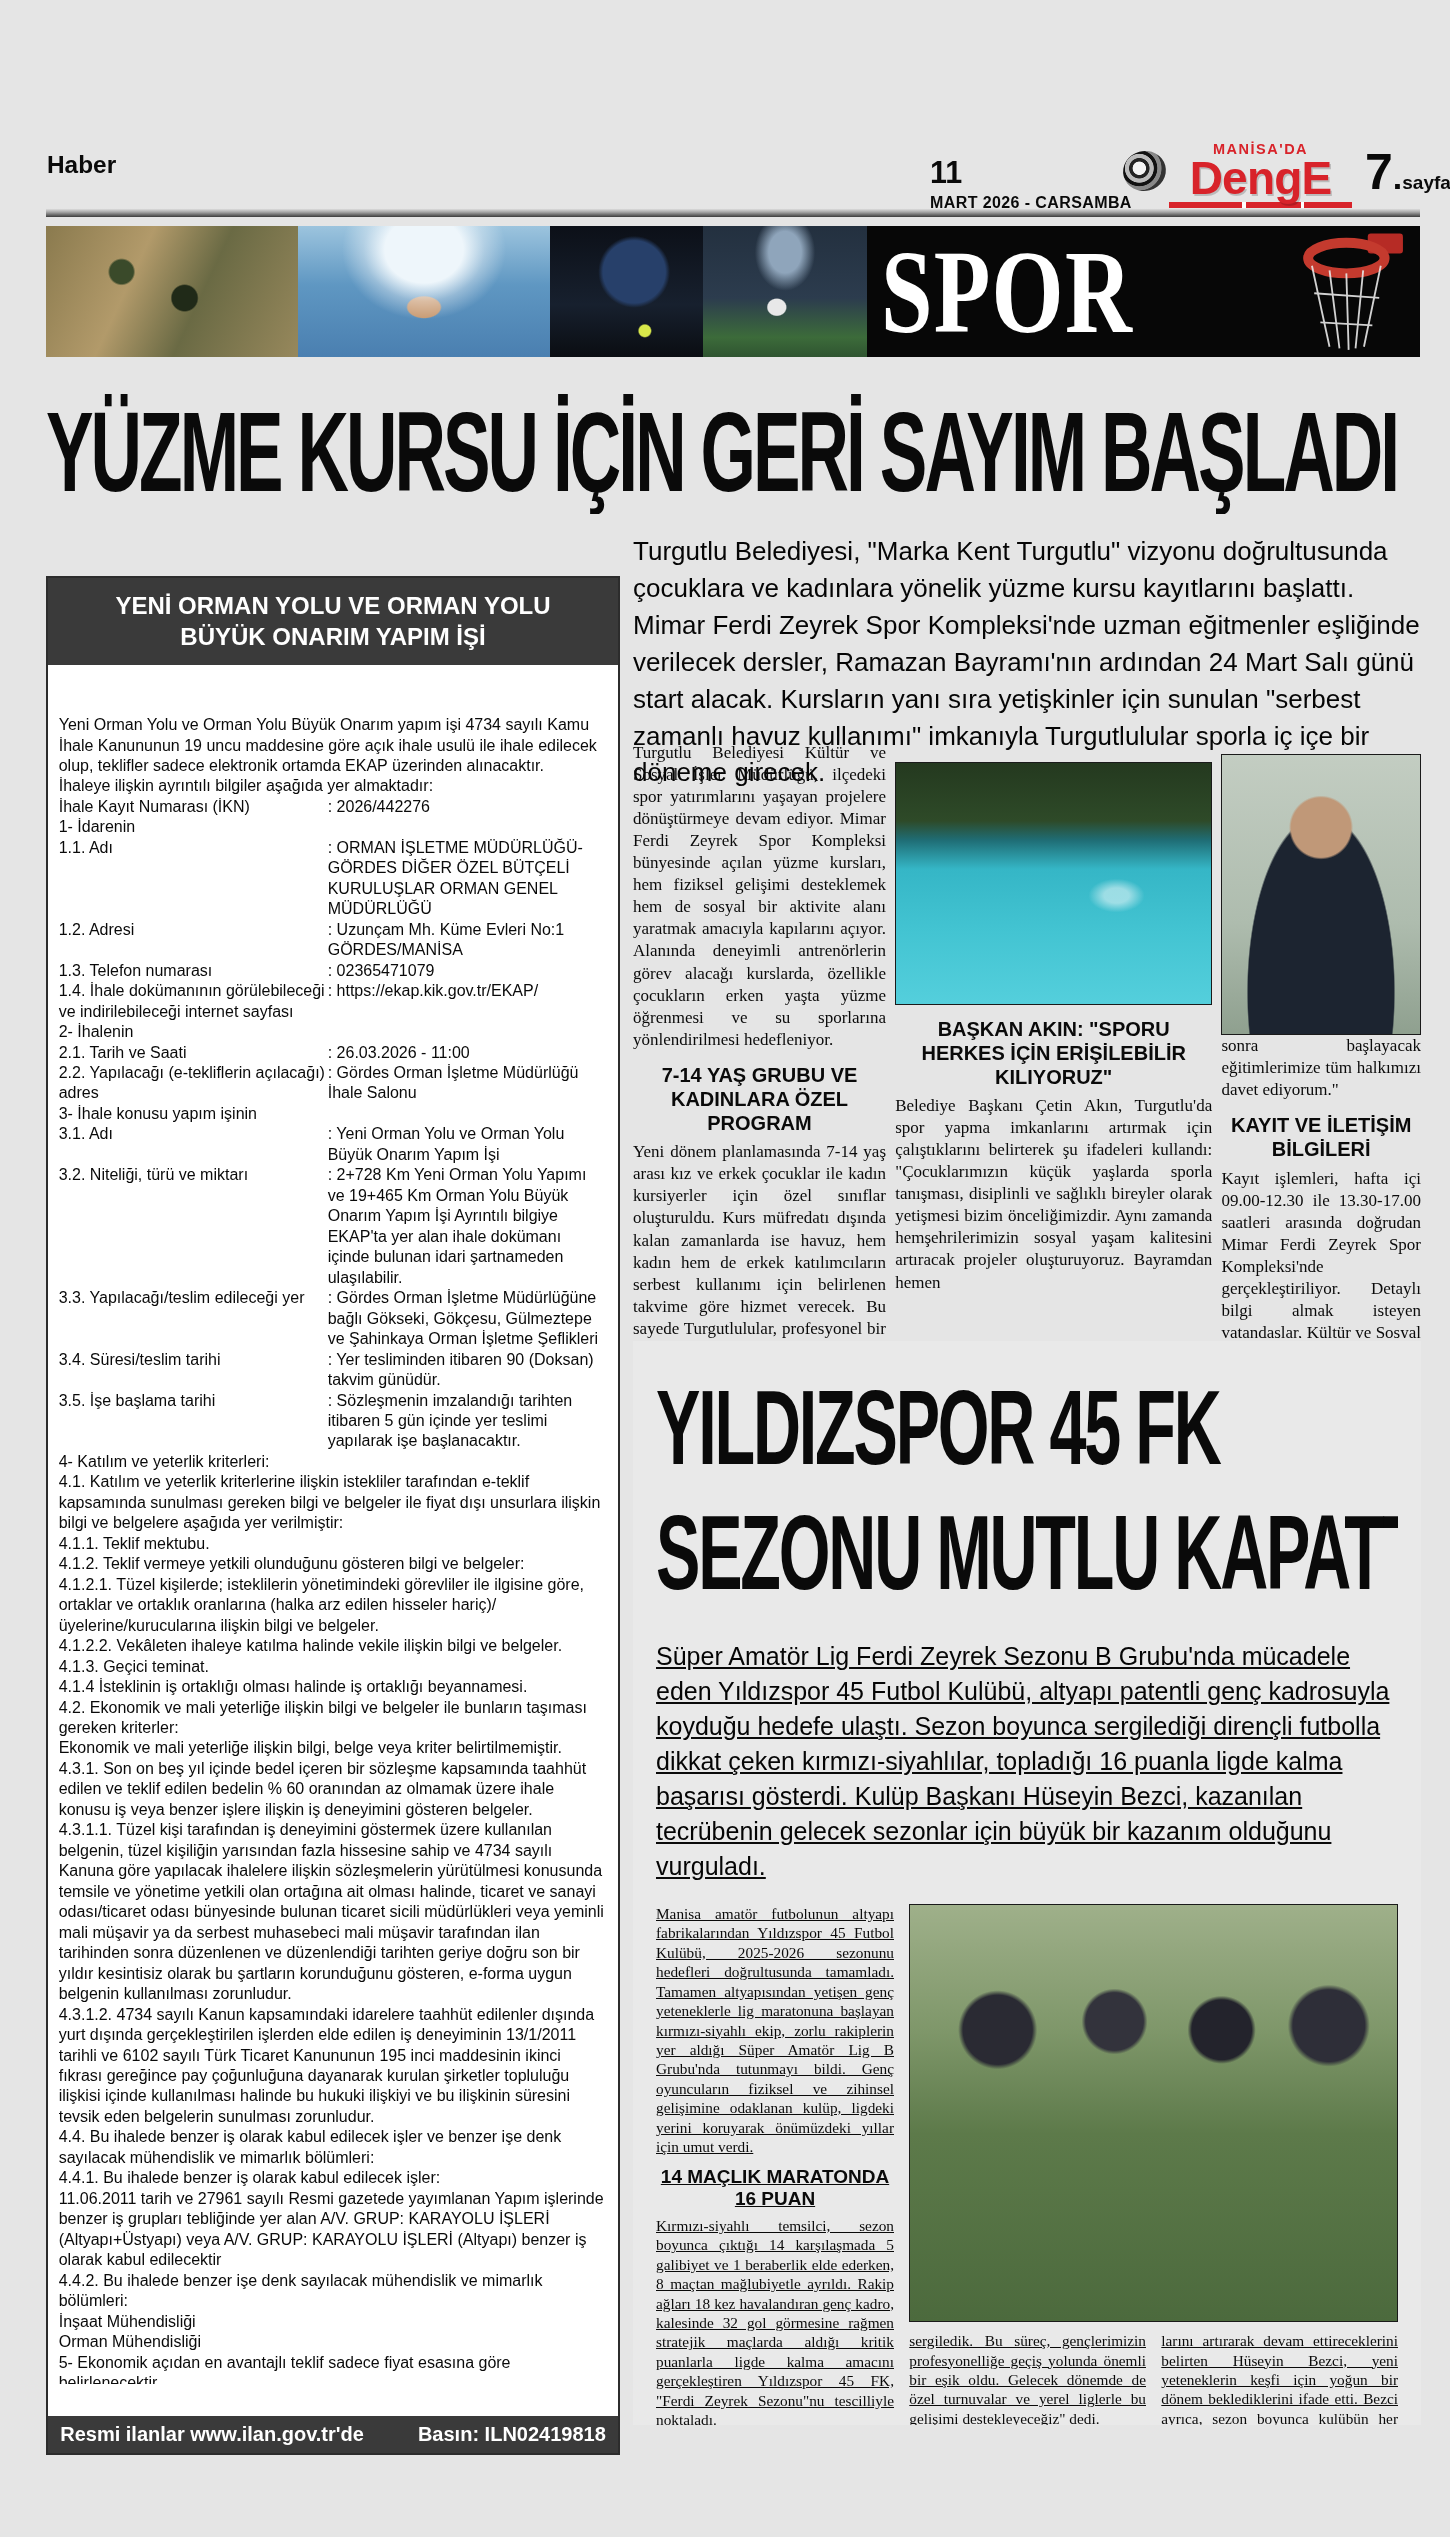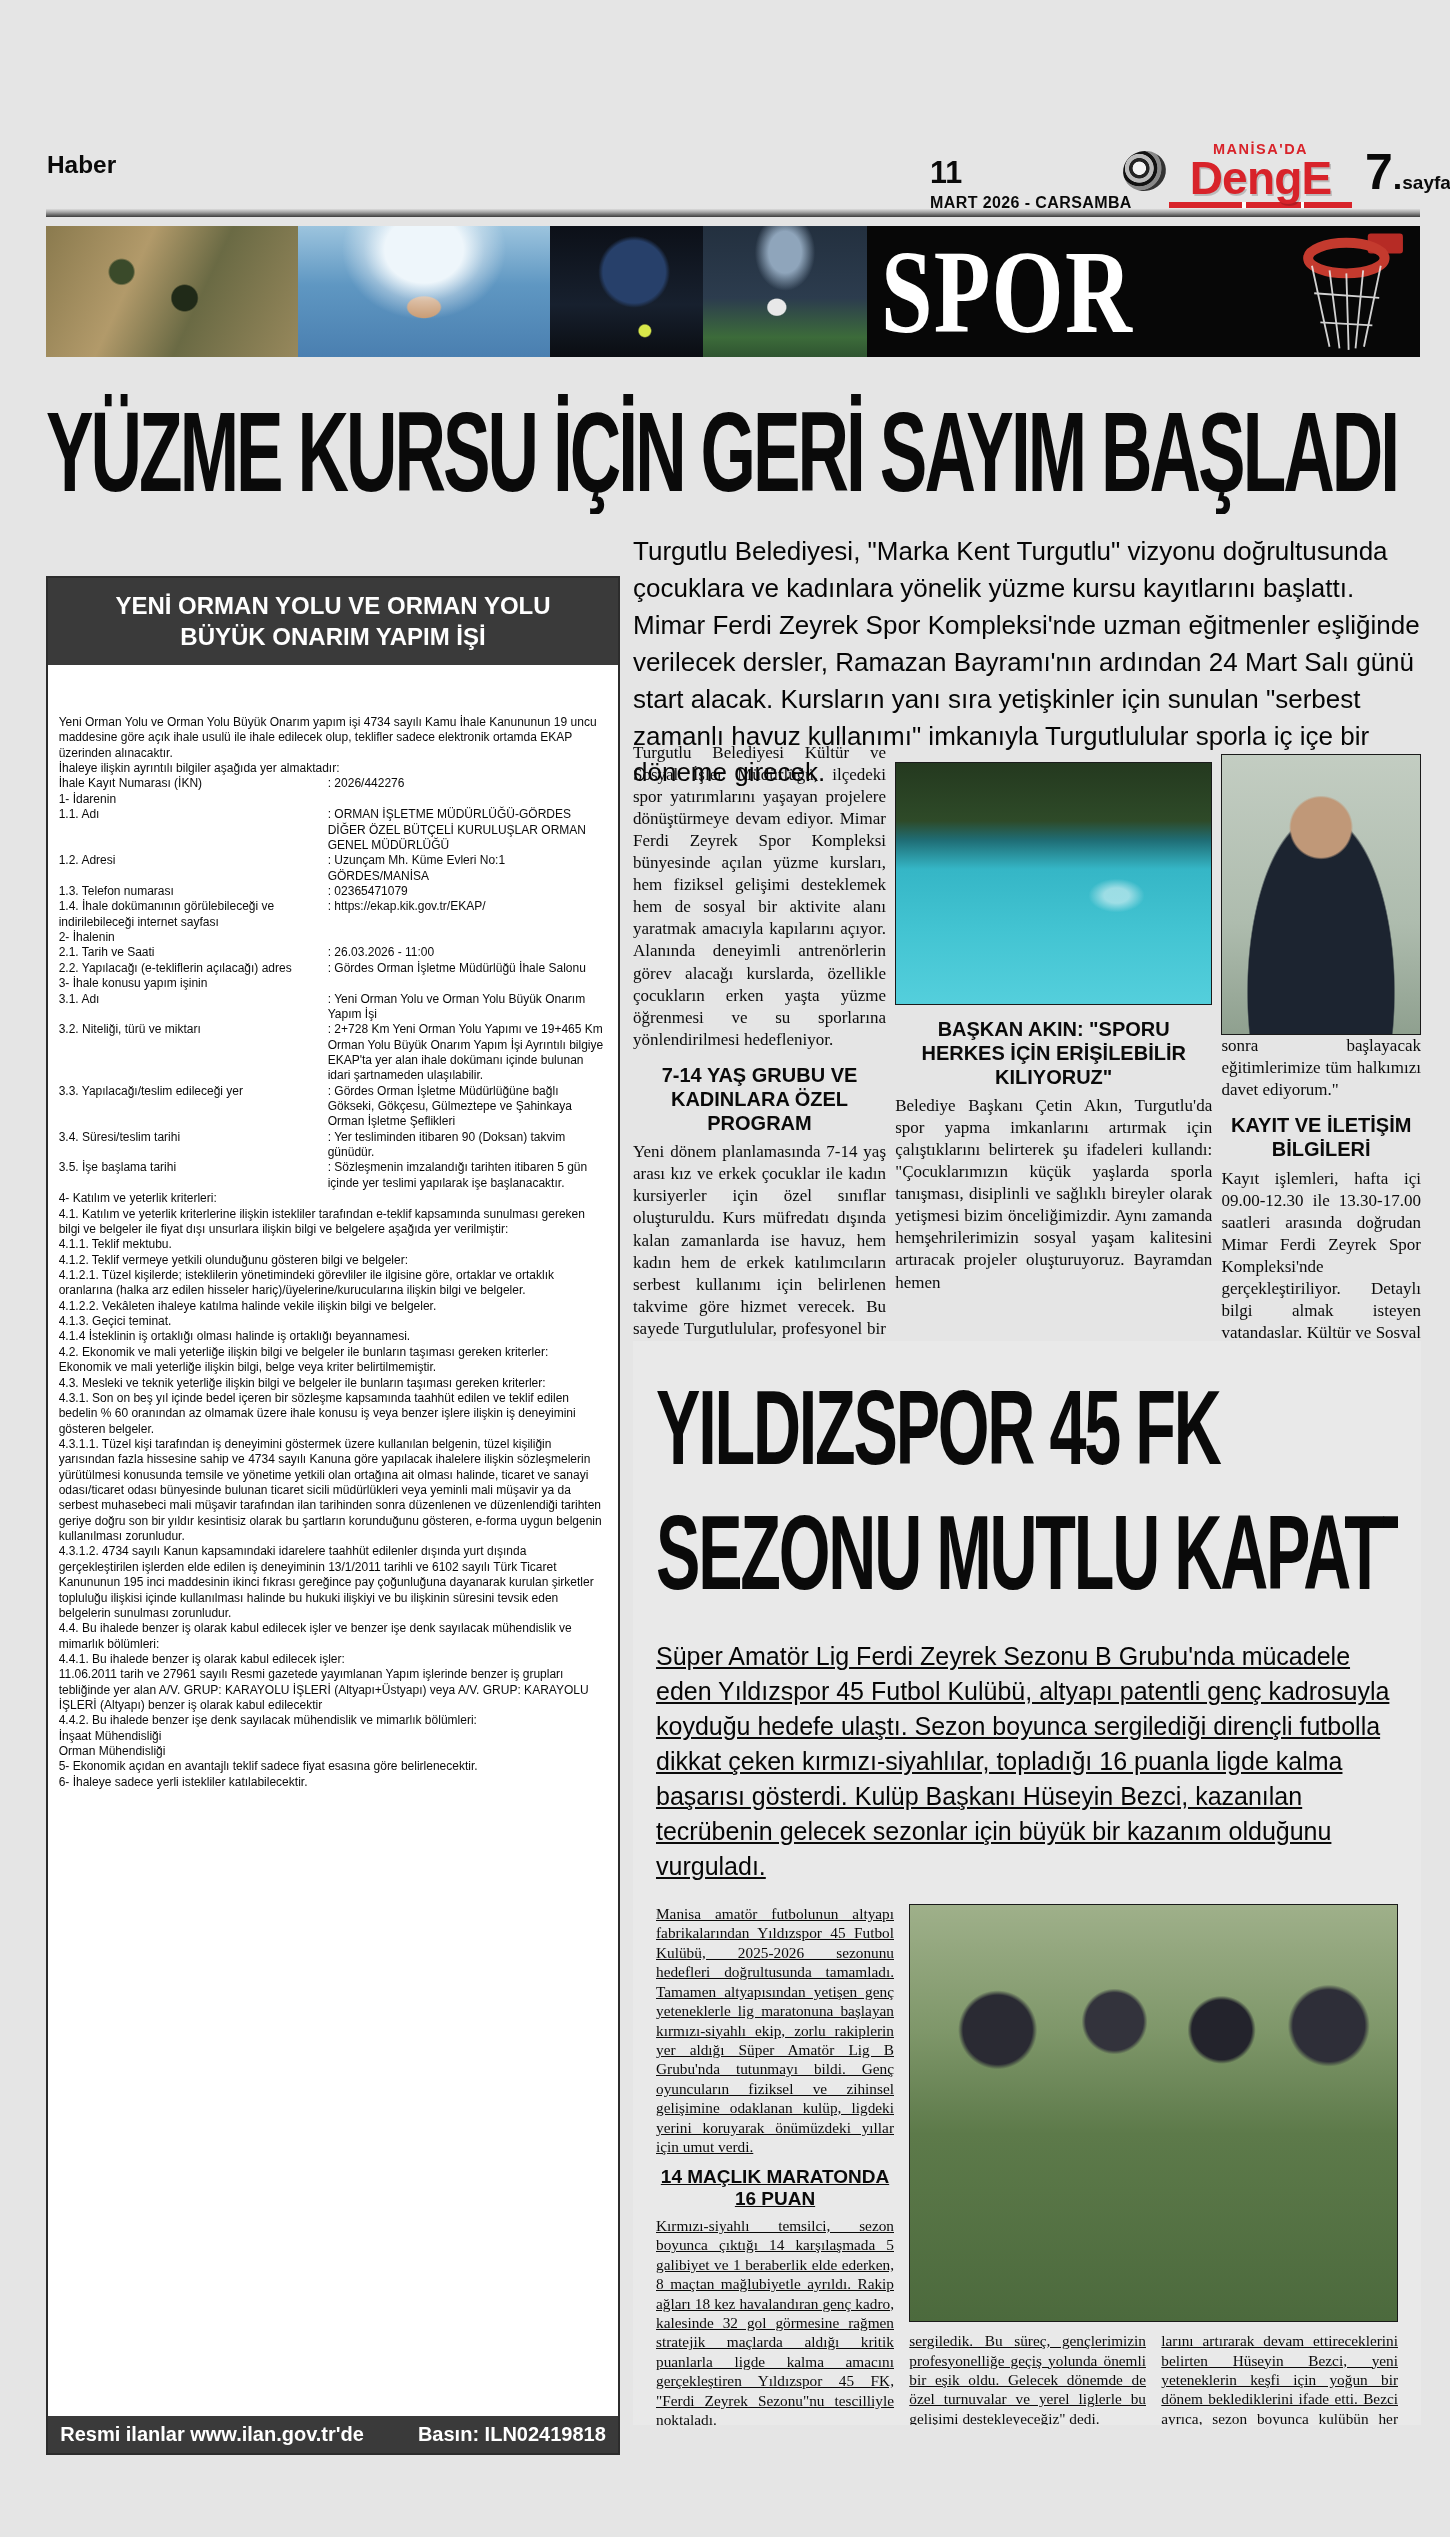--- a/index.html
+++ b/index.html
@@ -51,21 +51,21 @@
   .hoop{position:absolute;right:13.7px;top:6.1px;}
   
   .headline1{position:absolute;left:46px;top:386px;width:1374px;height:128px;overflow:hidden;text-align:left;}
   .headline1 span{display:inline-block;white-space:nowrap;font-weight:900;font-size:75px;
       letter-spacing:-3.1px;transform:scale(.95,1.52);transform-origin:0 0;}
   
   .notice{position:absolute;left:46px;top:576px;width:574px;height:1879px;border:2.3px solid #2c2c2c;
       display:flex;flex-direction:column;background:#fff;box-sizing:border-box;gap:32px;}
   .notice-head{background:#3a3a3a;color:#fff;text-align:center;font-weight:800;font-size:24px;
       line-height:1.3;padding:12.2px 30.5px;flex:none;}
-  .notice-body{flex:1;overflow:hidden;padding:18.3px 10.7px 0 10.7px;font-size:12px;line-height:1.28;}
+  .notice-body{flex:1;overflow:hidden;padding:18.3px 10.7px 0 10.7px;font-size:16px;line-height:1.28;}
   .notice-body .p{margin:0;}
   .notice-body .kv{display:flex;}
   .notice-body .kv .k{width:269px;flex:none;}
   .notice-body .kv .v{flex:1;}
   .notice-foot{background:#3a3a3a;color:#fff;font-weight:800;font-size:20px;display:flex;
       justify-content:space-between;align-items:center;padding:0 12.2px;height:37px;flex:none;}
   
   .art1-lead{position:absolute;left:633px;top:533px;width:788px;font-size:26px;line-height:1.42;
       color:#050505;text-align:left;}
   .art1-cols{position:absolute;left:633px;top:734px;width:788px;height:604px;display:flex;gap:9.2px;overflow:hidden;}
@@ -215,21 +215,20 @@
         <div class="p">4- Katılım ve yeterlik kriterleri:</div>
         <div class="p">4.1. Katılım ve yeterlik kriterlerine ilişkin istekliler tarafından e-teklif kapsamında sunulması gereken bilgi ve belgeler ile fiyat dışı unsurlara ilişkin bilgi ve belgelere aşağıda yer verilmiştir:</div>
         <div class="p">4.1.1. Teklif mektubu.</div>
         <div class="p">4.1.2. Teklif vermeye yetkili olunduğunu gösteren bilgi ve belgeler:</div>
         <div class="p">4.1.2.1. Tüzel kişilerde; isteklilerin yönetimindeki görevliler ile ilgisine göre, ortaklar ve ortaklık oranlarına (halka arz edilen hisseler hariç)/üyelerine/kurucularına ilişkin bilgi ve belgeler.</div>
         <div class="p">4.1.2.2. Vekâleten ihaleye katılma halinde vekile ilişkin bilgi ve belgeler.</div>
         <div class="p">4.1.3. Geçici teminat.</div>
         <div class="p">4.1.4 İsteklinin iş ortaklığı olması halinde iş ortaklığı beyannamesi.</div>
         <div class="p">4.2. Ekonomik ve mali yeterliğe ilişkin bilgi ve belgeler ile bunların taşıması gereken kriterler:</div>
         <div class="p">Ekonomik ve mali yeterliğe ilişkin bilgi, belge veya kriter belirtilmemiştir.</div>
-        <div class="p">4.3. Mesleki ve teknik yeterliğe ilişkin bilgi ve belgeler ile bunların taşıması gereken kriterler:</div>
         <div class="p">4.3.1. Son on beş yıl içinde bedel içeren bir sözleşme kapsamında taahhüt edilen ve teklif edilen bedelin % 60 oranından az olmamak üzere ihale konusu iş veya benzer işlere ilişkin iş deneyimini gösteren belgeler.</div>
         <div class="p">4.3.1.1. Tüzel kişi tarafından iş deneyimini göstermek üzere kullanılan belgenin, tüzel kişiliğin yarısından fazla hissesine sahip ve 4734 sayılı Kanuna göre yapılacak ihalelere ilişkin sözleşmelerin yürütülmesi konusunda temsile ve yönetime yetkili olan ortağına ait olması halinde, ticaret ve sanayi odası/ticaret odası bünyesinde bulunan ticaret sicili müdürlükleri veya yeminli mali müşavir ya da serbest muhasebeci mali müşavir tarafından ilan tarihinden sonra düzenlenen ve düzenlendiği tarihten geriye doğru son bir yıldır kesintisiz olarak bu şartların korunduğunu gösteren, e-forma uygun belgenin kullanılması zorunludur.</div>
         <div class="p">4.3.1.2. 4734 sayılı Kanun kapsamındaki idarelere taahhüt edilenler dışında yurt dışında gerçekleştirilen işlerden elde edilen iş deneyiminin 13/1/2011 tarihli ve 6102 sayılı Türk Ticaret Kanununun 195 inci maddesinin ikinci fıkrası gereğince pay çoğunluğuna dayanarak kurulan şirketler topluluğu ilişkisi içinde kullanılması halinde bu hukuki ilişkiyi ve bu ilişkinin süresini tevsik eden belgelerin sunulması zorunludur.</div>
         <div class="p">4.4. Bu ihalede benzer iş olarak kabul edilecek işler ve benzer işe denk sayılacak mühendislik ve mimarlık bölümleri:</div>
         <div class="p">4.4.1. Bu ihalede benzer iş olarak kabul edilecek işler:</div>
         <div class="p">11.06.2011 tarih ve 27961 sayılı Resmi gazetede yayımlanan Yapım işlerinde benzer iş grupları tebliğinde yer alan A/V. GRUP: KARAYOLU İŞLERİ (Altyapı+Üstyapı) veya A/V. GRUP: KARAYOLU İŞLERİ (Altyapı) benzer iş olarak kabul edilecektir</div>
         <div class="p">4.4.2. Bu ihalede benzer işe denk sayılacak mühendislik ve mimarlık bölümleri:</div>
         <div class="p">İnşaat Mühendisliği</div>
         <div class="p">Orman Mühendisliği</div>
         <div class="p">5- Ekonomik açıdan en avantajlı teklif sadece fiyat esasına göre belirlenecektir.</div>

